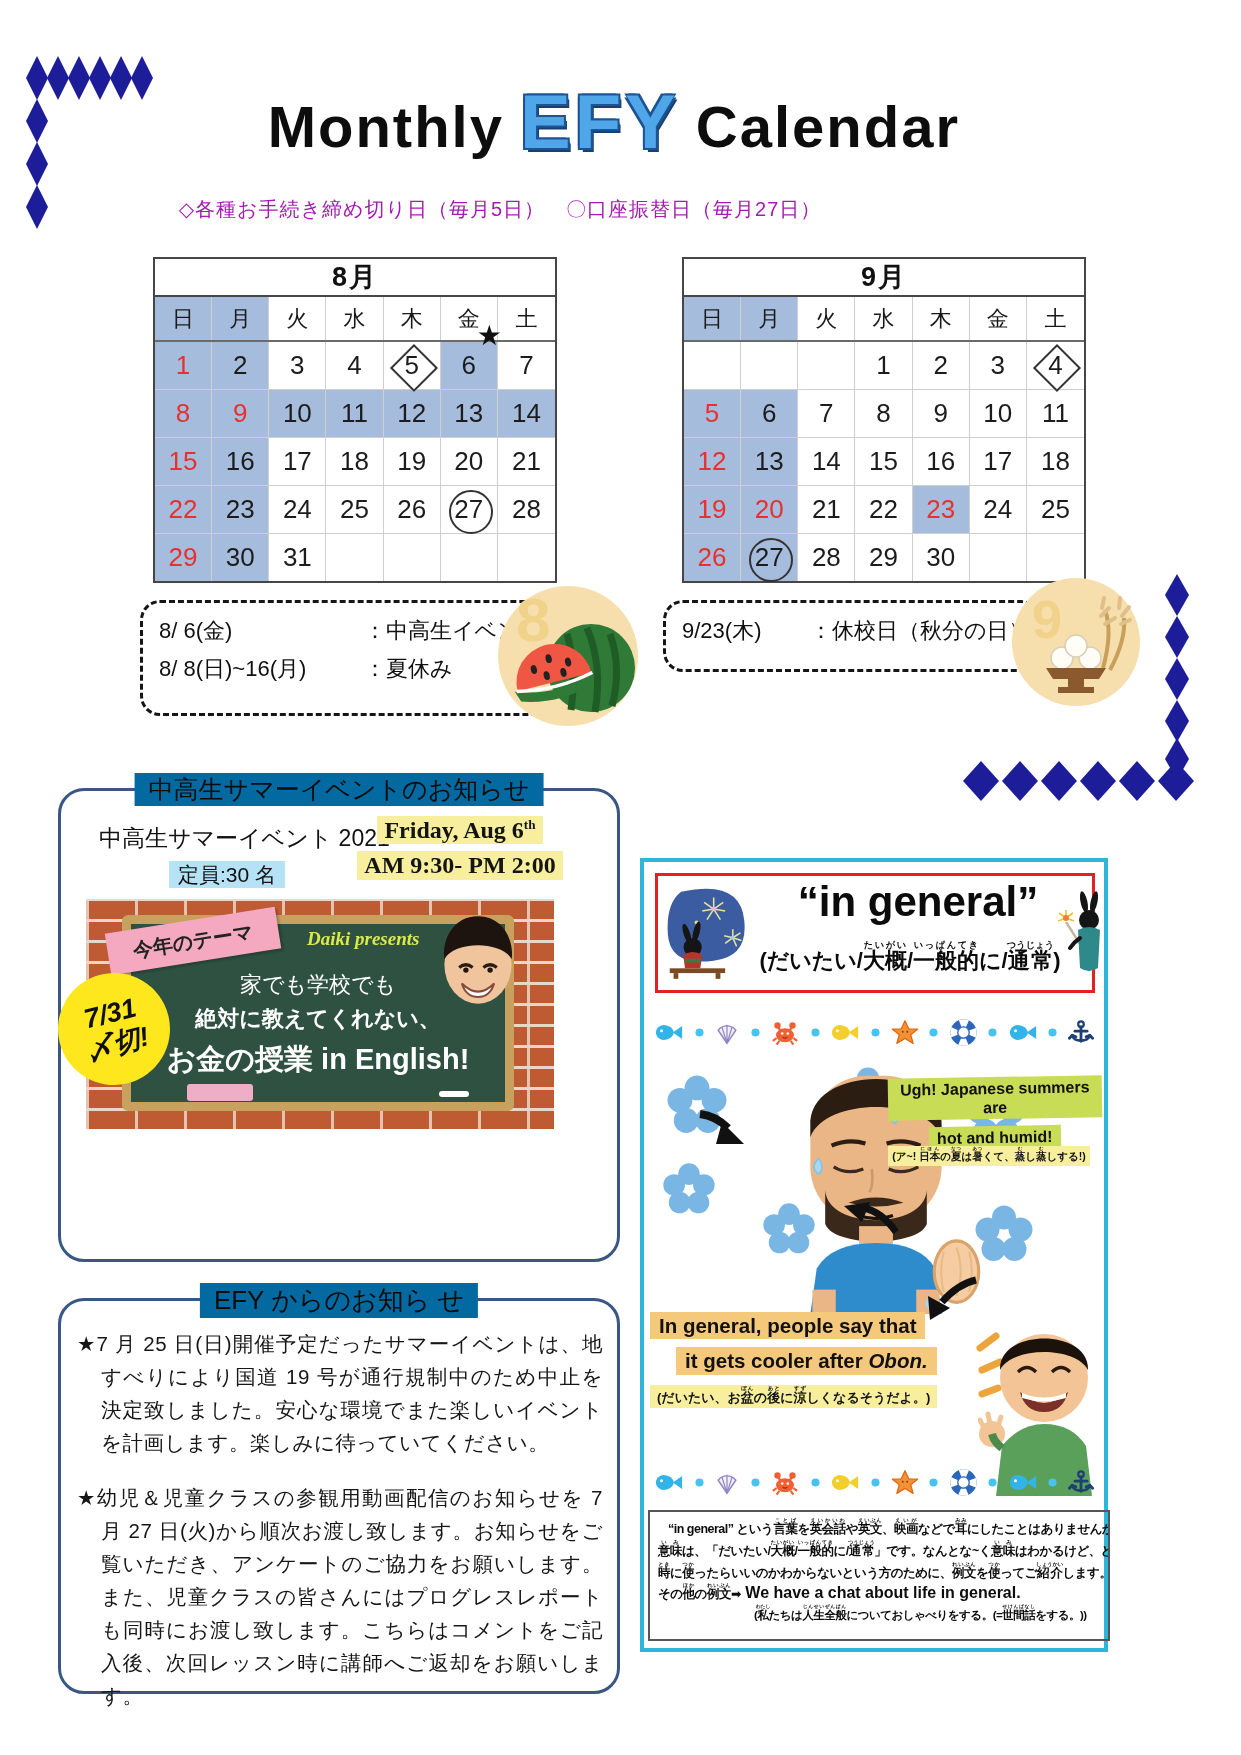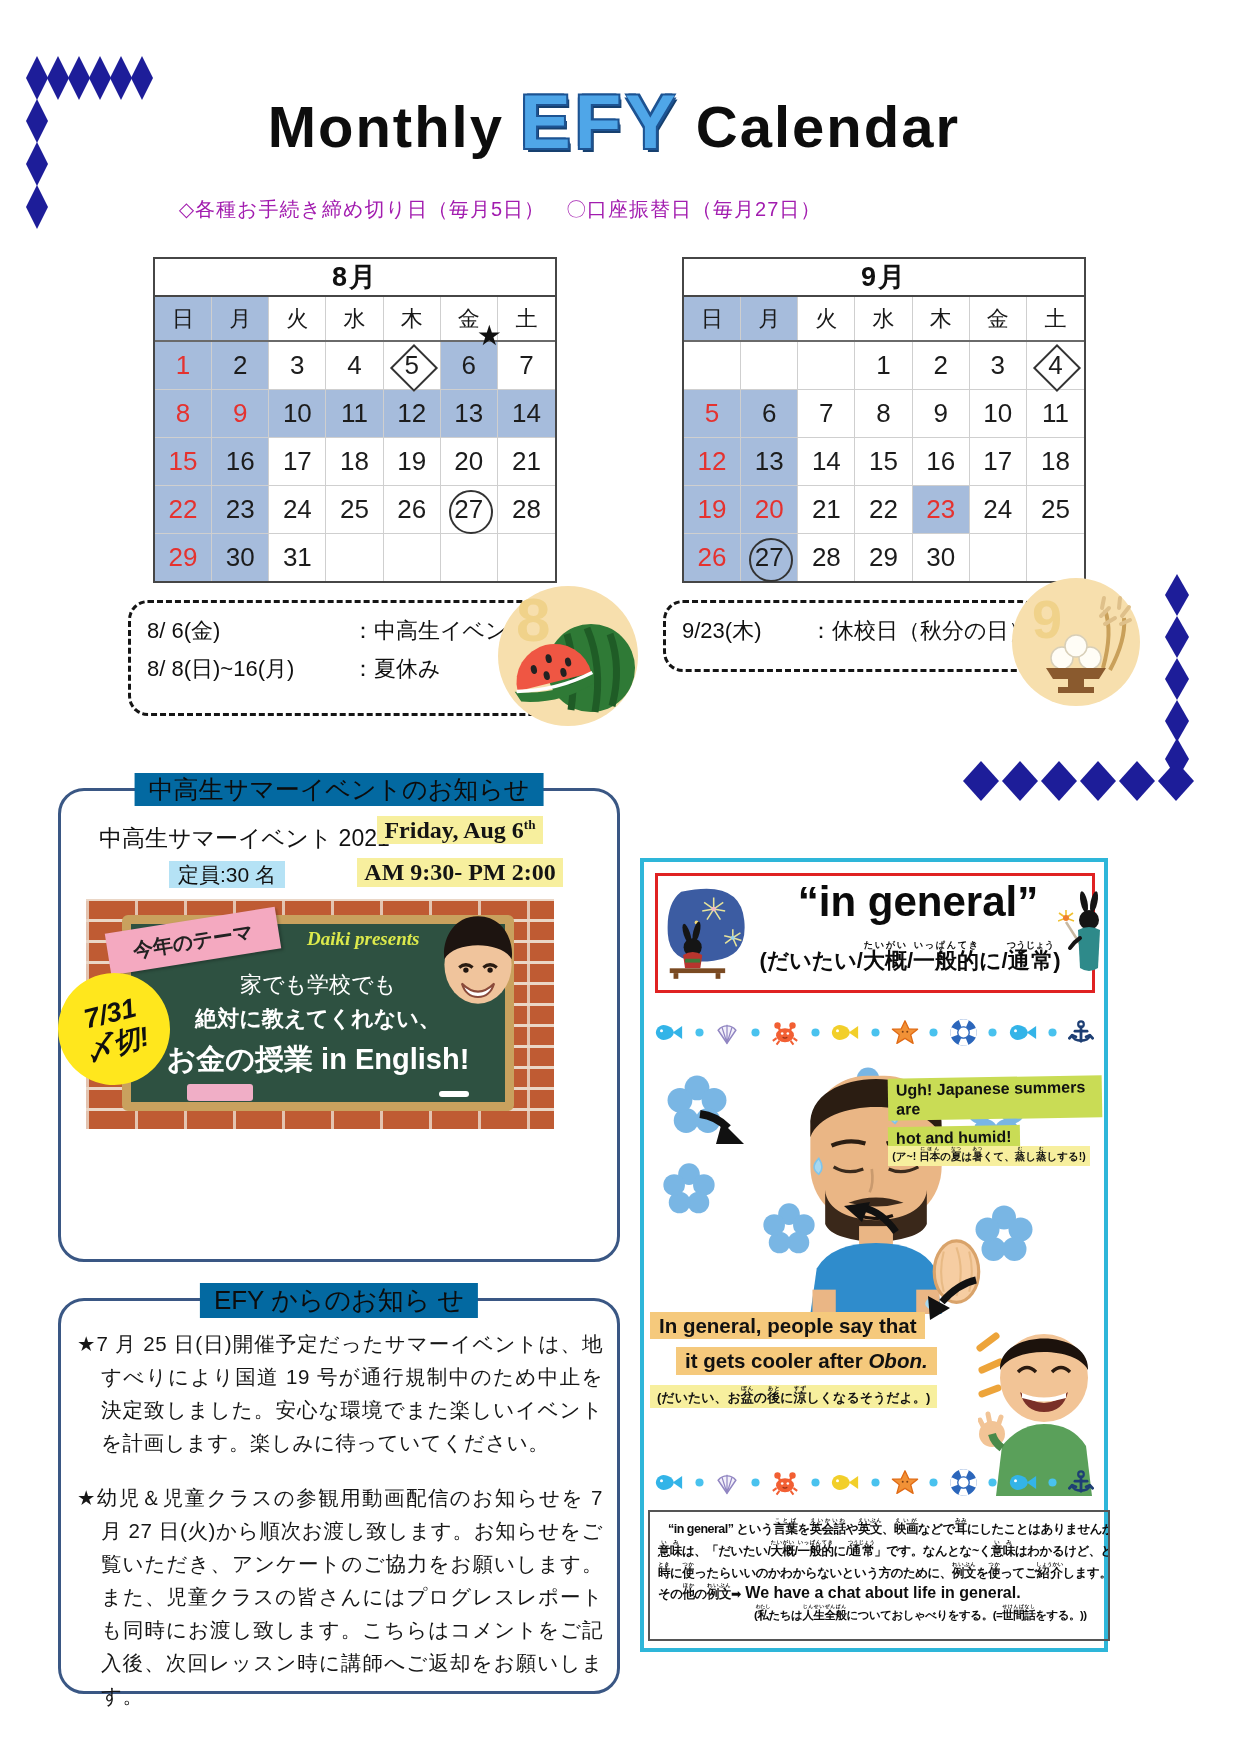--- a/index.html
+++ b/index.html
@@ -63,21 +63,21 @@
   .news-item{font-size:20.5px;line-height:33px;text-align:justify;letter-spacing:.5px;color:#161616;
              padding-left:24px;text-indent:-24px;margin:0 0 22px 0;}
   
   .cyan-box{position:absolute;left:640px;top:858px;width:460px;height:786px;border:4px solid #2eb6d9;background:#fff;}
   .red-box{position:absolute;left:11px;top:11px;width:434px;height:114px;border:3px solid #e02222;}
   .phrase-title{position:absolute;left:95px;top:2px;width:330px;text-align:center;font-size:42px;font-weight:bold;color:#0b0b0b;white-space:nowrap;}
   .reading{position:absolute;left:74px;top:64px;width:356px;text-align:center;font-size:22px;font-weight:bold;white-space:nowrap;color:#0b0b0b;}
   ruby{ruby-position:over;}
   rt{font-size:.42em;font-weight:bold;letter-spacing:0;}
   .icon-row{position:absolute;width:440px;display:flex;justify-content:space-between;align-items:center;}
-  .bubble1{position:absolute;left:244px;top:208px;width:214px;text-align:left;font-size:16px;font-weight:bold;line-height:1.2;}
+  .bubble1{position:absolute;left:244px;top:208px;width:214px;text-align:center;font-size:16px;font-weight:bold;line-height:1.2;}
   .bubble1 .hl-g{display:inline-block;margin-top:7px;transform:rotate(-1deg);}
   .ja-note{position:absolute;text-align:center;font-weight:bold;white-space:nowrap;color:#101010;}
   .bubble2{position:absolute;left:6px;top:452px;width:330px;font-weight:bold;}
   .bubble2 .l1{font-size:20.5px;}
   .bubble2 .l2{font-size:20.5px;margin:9px 0 0 26px;display:inline-block;}
   .bubble2 .ja{font-size:13px;margin-top:10px;display:inline-block;}
   .explain{position:absolute;left:4px;top:648px;width:444px;height:122px;border:2px solid #555;padding:5px 6px 0 8px;
            font-size:12.5px;font-weight:bold;letter-spacing:-.5px;color:#0d0d0d;overflow:hidden;}
   .ex-line{white-space:nowrap;line-height:1.1;margin-bottom:2px;}
   .ex-line .en{font-size:16px;letter-spacing:0;}
@@ -387,21 +387,21 @@
           <div class="cal-cell">
             <span class="num"></span>
           </div>
           <div class="cal-cell">
             <span class="num"></span>
           </div>
         </div>
       </div>
   </div>
 
-  <div class="note-box" style="left:128px;top:600px;width:424px;height:92px">
+  <div class="note-box" style="left:140px;top:600px;width:424px;height:92px">
     <div class="note-line">
       <span class="note-date" style="width:205px">8/ 6(金)</span>
       <span>：中高生イベント</span>
     </div>
     <div class="note-line">
       <span class="note-date" style="width:205px">8/ 8(日)~16(月)</span>
       <span>：夏休み</span>
     </div>
   </div>
 
@@ -447,21 +447,21 @@
   </div>
 
   <div class="info-box" style="left:58px;top:788px;width:556px;height:468px">
     <span class="legend" style="font-size:25px">中高生サマーイベントのお知らせ</span>
     <div class="abs" style="left:38px;top:32px;font-size:23px">中高生サマーイベント 2021</div>
     <div class="abs" style="left:108px;top:70px;font-size:21px">
       <span class="hl-b">定員:30 名</span>
     </div>
     <div class="event-date">
       <span class="hl-y"><span>Friday, Aug 6</span><sup>th</sup></span><br>
-      <span class="hl-y" style="display:inline-block;margin-top:14px">AM 9:30- PM 2:00</span>
+      <span class="hl-y" style="display:inline-block;margin-top:7px">AM 9:30- PM 2:00</span>
     </div>
 
     <div class="chalk-wrap">
       <div class="board">
         <div class="ribbon">今年のテーマ</div>
         <div class="presents">Daiki presents</div>
         <div class="board-line" style="top:46px;font-size:22px">家でも学校でも</div>
         <div class="board-line" style="top:116px;font-size:29px;font-weight:bold">お金の授業 in English!</div>
         <div class="board-line" style="top:80px;font-size:22px;font-weight:bold">絶対に教えてくれない、</div>
         <div class="eraser"></div>

